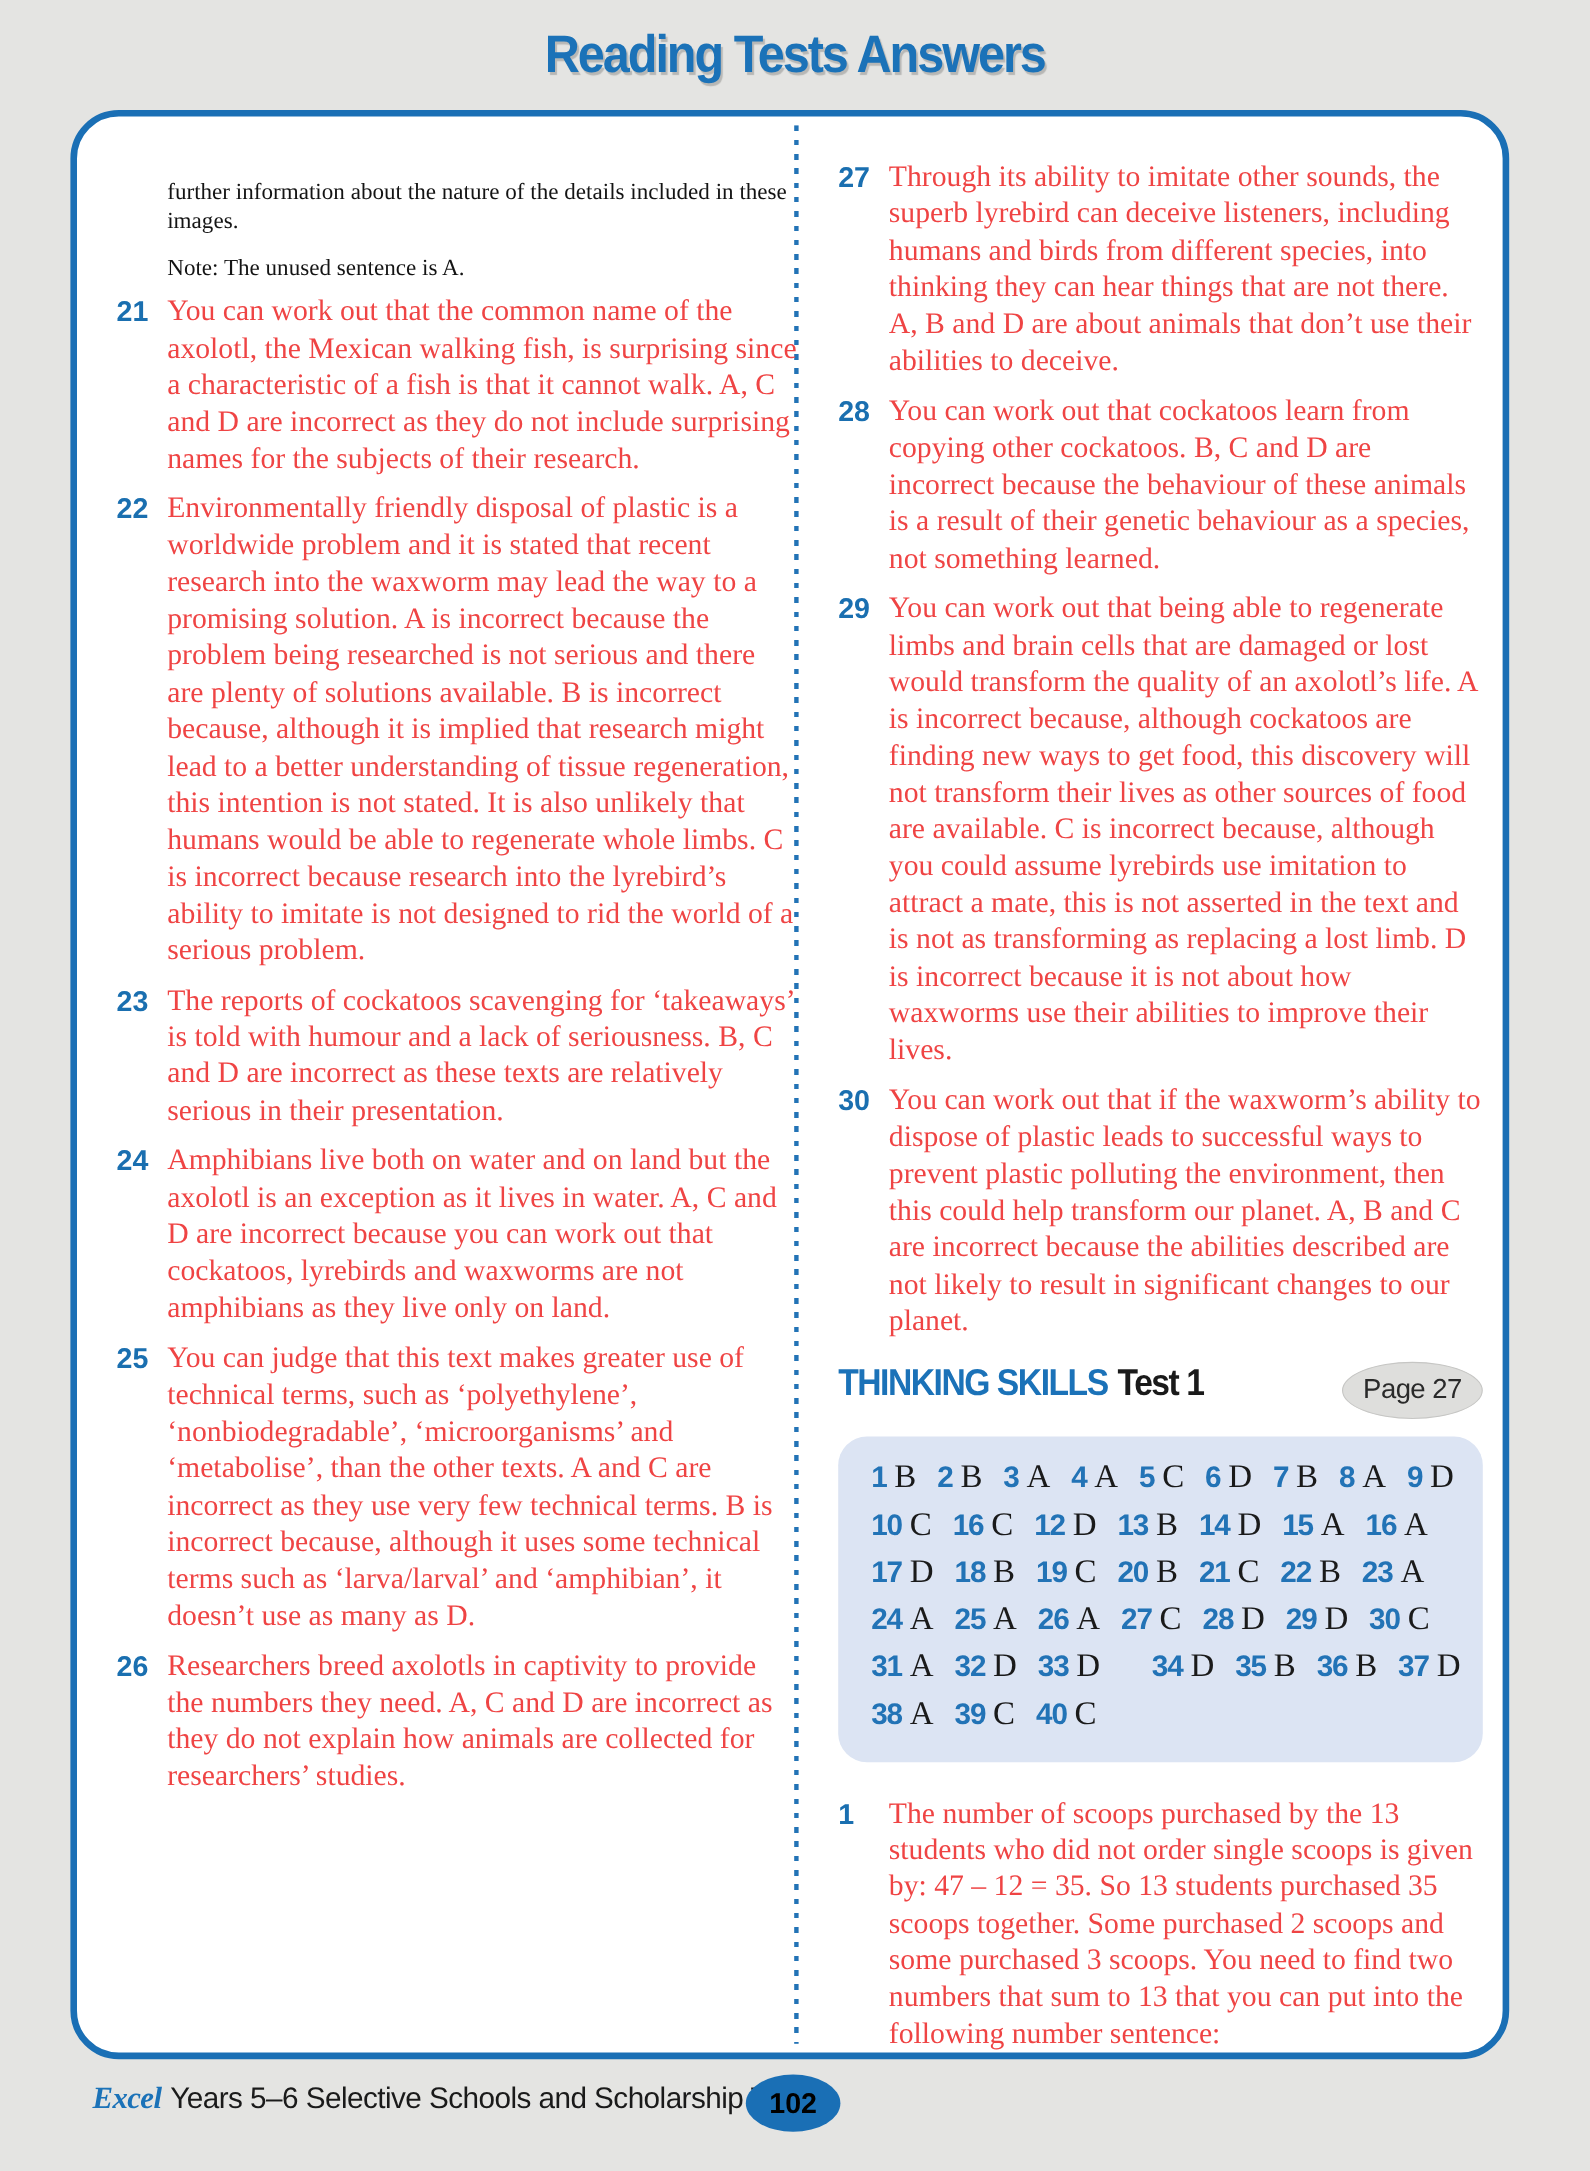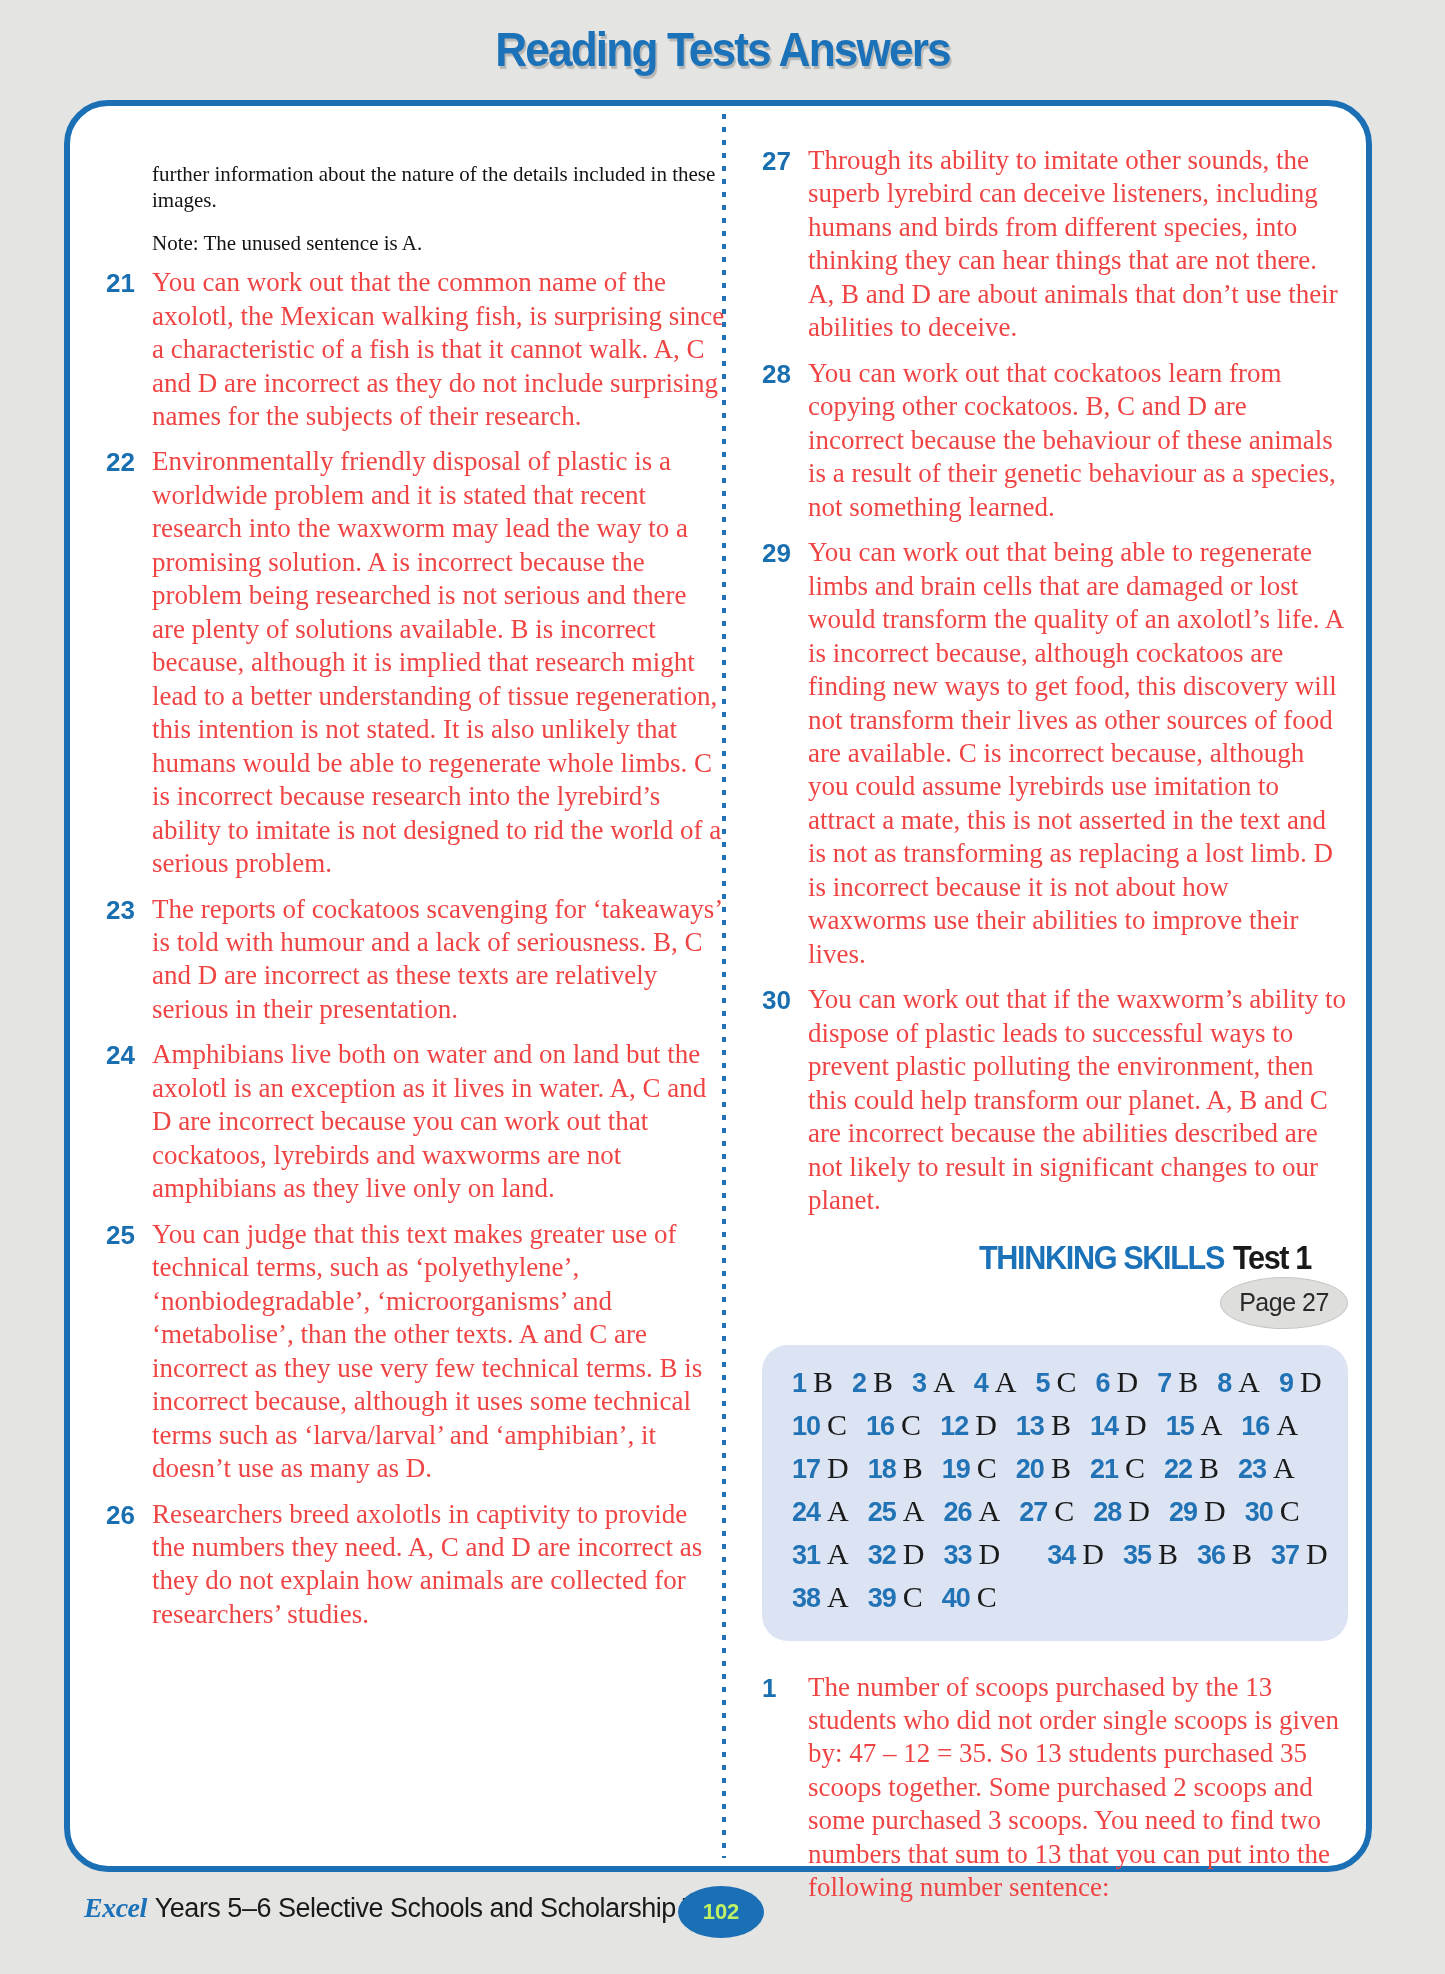--- a/index.html
+++ b/index.html
@@ -28,23 +28,22 @@
   .col-left{left:36px;width:620px;}
   .col-right{left:692px;width:586px;}
   .para{font-size:21px;line-height:1.24;color:#141414;margin:17px 0 10px 46px;}
   .item{display:flex;margin:0 0 12px 0;}
   .item .num{
     flex:0 0 46px;font-family:"Liberation Sans", sans-serif;font-weight:bold;
     color:#1a6fb0;font-size:26px;padding-top:2px;
   }
   .item .txt{flex:1;font-size:27px;line-height:1.24;color:#ef4444;}
   .section-head{
-    display:flex;align-items:flex-end;justify-content:space-between;
+    display:flex;align-items:flex-start;justify-content:space-between;
     margin:20px 0 16px 0;
-    flex-direction:column;
   }
   .section-title{
     font-family:"Liberation Sans", sans-serif;font-weight:bold;font-size:34px;
     letter-spacing:-1.5px;transform:scaleX(.9);transform-origin:left center;
     white-space:nowrap;
   }
   .section-title .blue{color:#1b72b8;}
   .section-title .black{color:#1a1a1a;margin-left:10px;}
   .page-badge{
     background:#dededc;border:1px solid #c6c6c4;border-radius:50%;
@@ -69,22 +68,22 @@
     position:absolute;left:84px;top:1892px;
     font-family:"Liberation Sans", sans-serif;font-size:27px;color:#1a1a1a;
     letter-spacing:-0.5px;
   }
   .footer .brand{
     font-family:"Liberation Serif", serif;font-style:italic;font-weight:bold;
     color:#1b72b8;margin-right:8px;font-size:28px;text-align:right;
   }
   .page-num{
     position:absolute;left:678px;top:1886px;width:86px;height:52px;
-    background:#1a6fb5;border-radius:50%;color:#bef264;
-    font-family:"Liberation Sans", sans-serif;font-weight:bold;font-size:22px;
+    background:#1a6fb5;border-radius:50%;color:#000000;
+    font-family:"Liberation Sans", sans-serif;font-weight:bold;font-size:26px;
     display:flex;align-items:center;justify-content:center;
   }
 </style>
 </head>
 <body>
 
 <div class="title">Reading Tests Answers</div>
 
 <div class="main-box">
   <div class="divider"></div>

